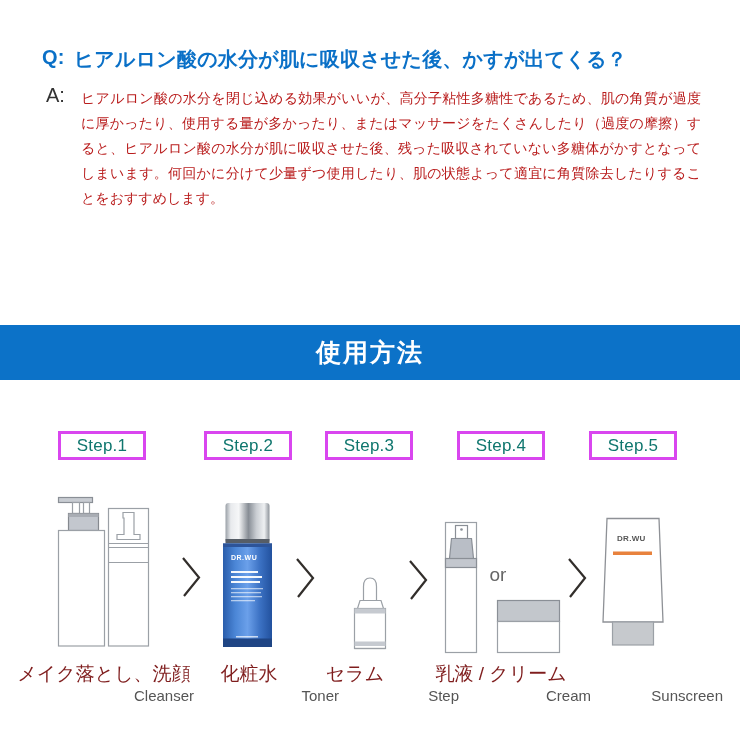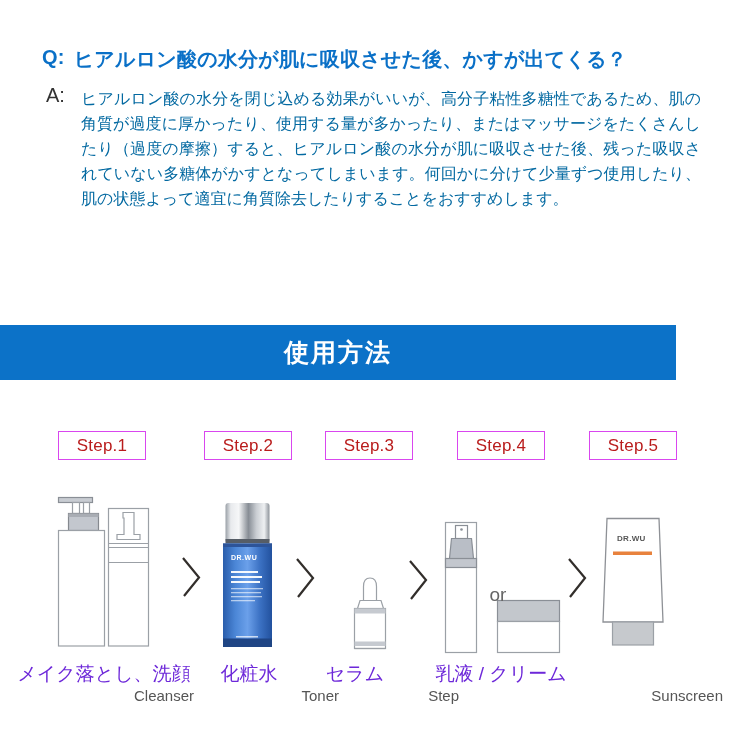--- a/index.html
+++ b/index.html
@@ -18,51 +18,51 @@
     display:flex; gap:9px;
     font-size:20px; font-weight:700; color:#0a70c7;
     letter-spacing:0.2px; white-space:nowrap;
   }
   .a-prefix {
     position:absolute; left:46px; top:84px;
     font-size:20px; font-weight:500; color:#333333;
   }
   .a-text {
     position:absolute; left:81px; top:86px; width:620px;
-    font-size:16px; line-height:25px; color:#0369a1;
+    font-size:14px; line-height:25px; color:#b91c1c;
     text-align:justify;
   }
   
   .banner {
-    position:absolute; left:0; top:325px; width:676px; height:55px;
+    position:absolute; left:0; top:325px; width:740px; height:55px;
     background:#0c72c8;
     display:flex; align-items:center; justify-content:center;
   }
   .banner-title {
     color:#ffffff; font-size:25px; font-weight:700; letter-spacing:2px;
   }
   
   .step-box {
     position:absolute; top:431px; width:88px; height:29px;
-    border:1px solid #d946ef; background:#ffffff;
+    border:3px solid #d946ef; background:#ffffff;
     display:flex; align-items:center; justify-content:center;
-    font-size:17px; color:#b91c1c; letter-spacing:0.2px;text-align:center;
+    font-size:17px; color:#0f766e; letter-spacing:0.2px;text-align:center;
   }
   
   .jp-label {
     position:absolute; top:661px; width:180px;
-    text-align:center; font-size:19px; color:#6d28d9; white-space:nowrap;
+    text-align:center; font-size:19px; color:#7f1d1d; white-space:nowrap;
   }
   .en-label {
     position:absolute; top:687px; width:180px;
     text-align:right; font-size:15px; color:#555555;
   }
   .or-label {
     position:absolute; left:482px; top:564px; width:32px;
-    text-align:center; font-size:19px; color:#666666;margin-top:20px;
+    text-align:center; font-size:19px; color:#666666;
   }
   .illustrations { position:absolute; left:0; top:0; width:740px; height:740px; }
 </style>
 </head>
 <body>
 
 <div class="page">
 
   <div class="q-row">
     <span>Q:</span>
@@ -178,15 +178,16 @@
   <div class="or-label">or</div>
 
   <div class="jp-label" style="left:14px">メイク落とし、洗顔</div>
   <div class="jp-label" style="left:159px">化粧水</div>
   <div class="jp-label" style="left:265px">セラム</div>
   <div class="jp-label" style="left:411px">乳液 / クリーム</div>
 
   <div class="en-label" style="left:14px">Cleanser</div>
   <div class="en-label" style="left:159px">Toner</div>
   <div class="en-label" style="left:279px">Step</div>
+  <div class="en-label" style="left:411px">Cream</div>
   <div class="en-label" style="left:543px">Sunscreen</div>
 
 </div>
 
 </body></html>

